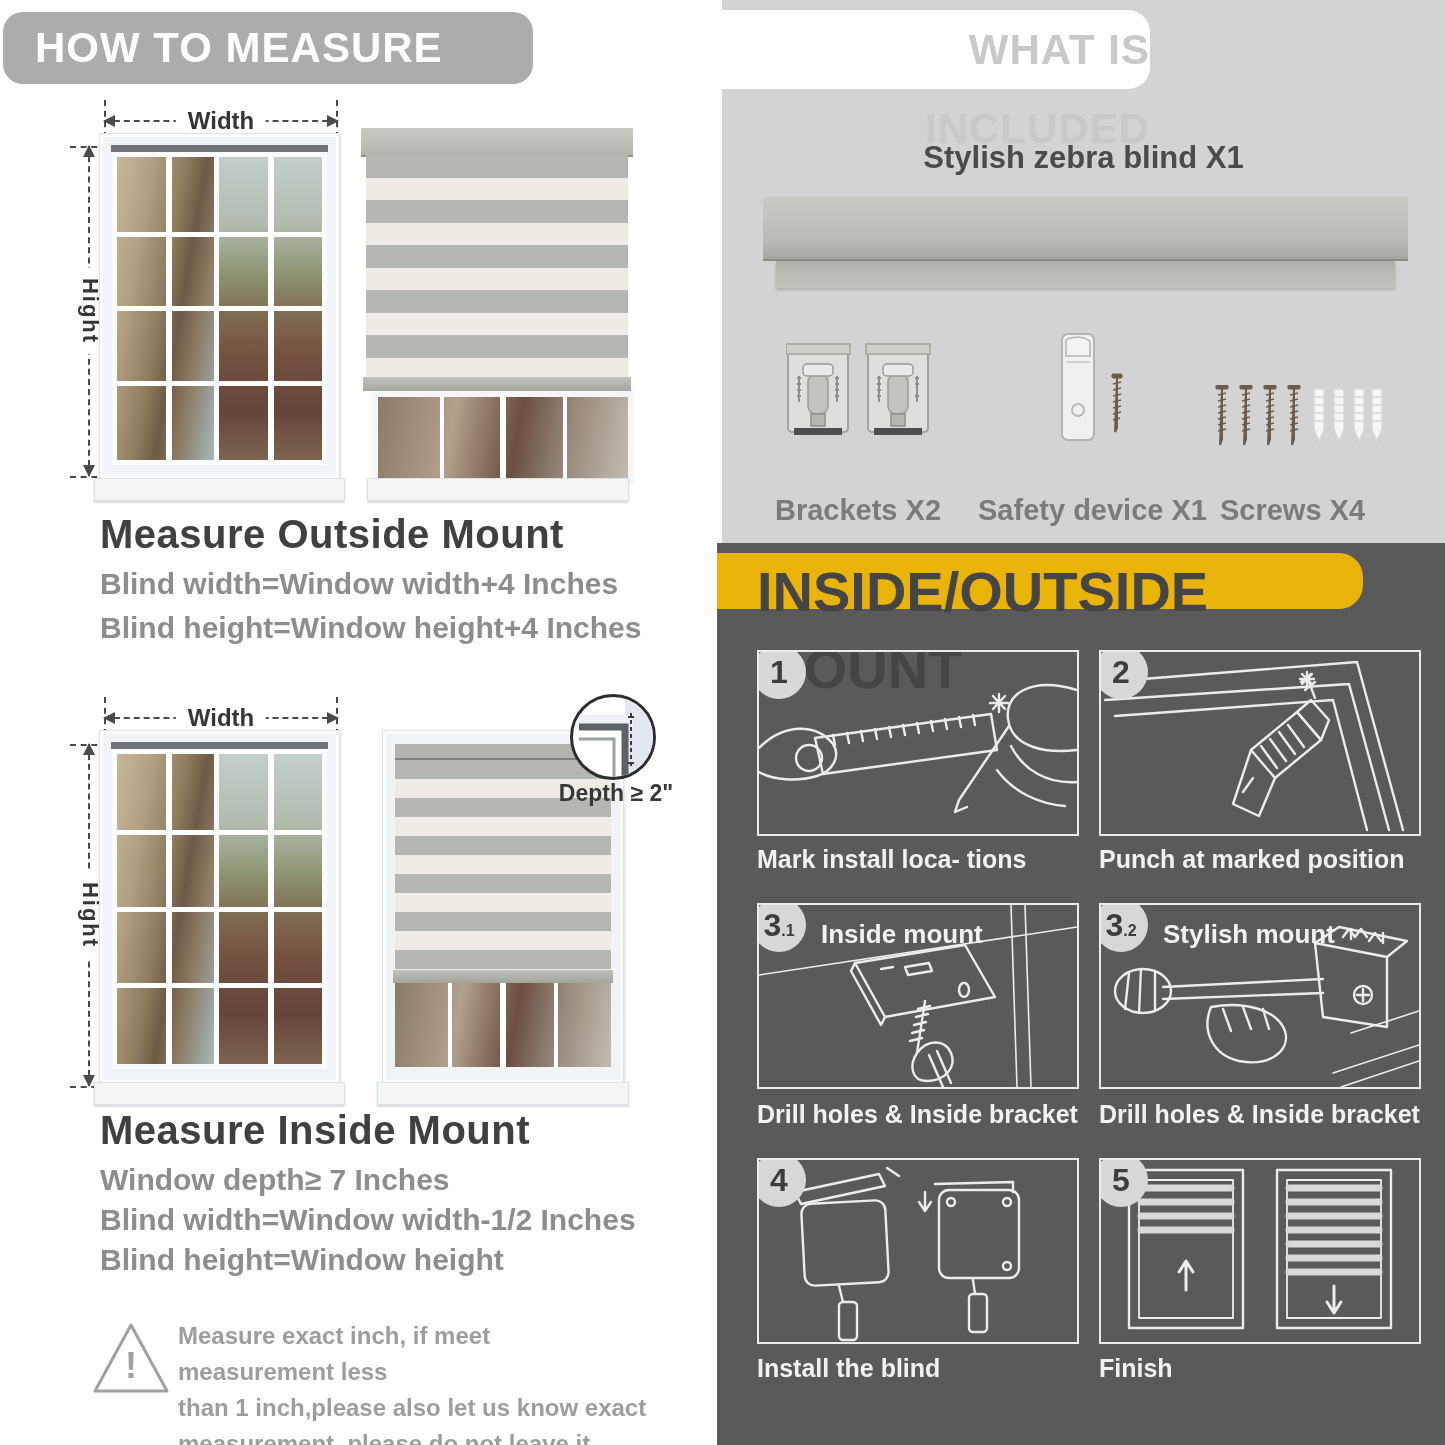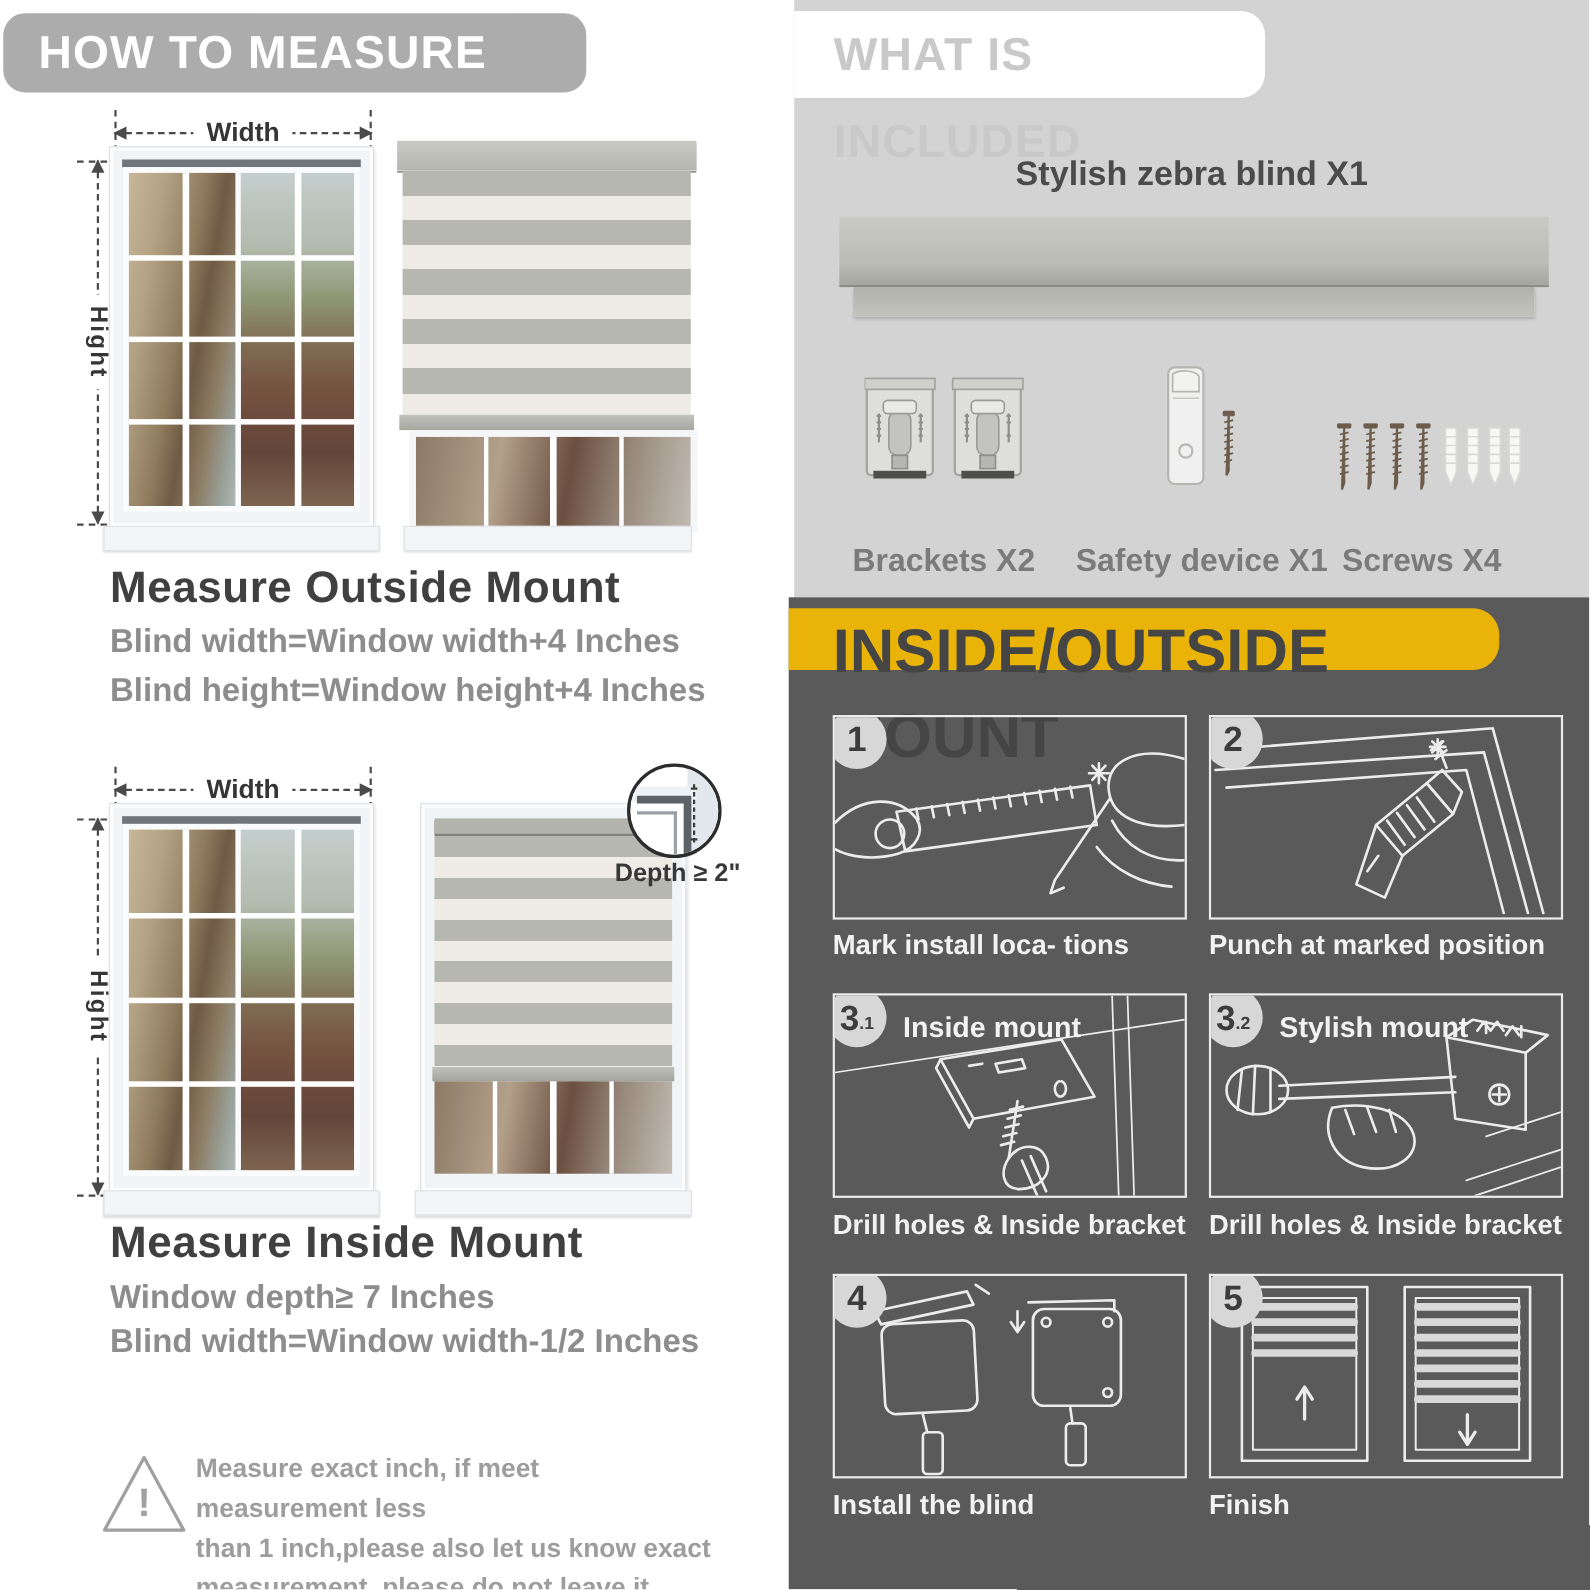--- a/index.html
+++ b/index.html
@@ -4,21 +4,21 @@
 <style>
   html,body{margin:0;padding:0;background:#fff;}
   #canvas{position:relative;width:1445px;height:1445px;background:#ffffff;overflow:hidden;
           font-family:"Liberation Sans",sans-serif;}
   .abs{position:absolute;}
 
   
   .hdr-left{left:3px;top:12px;width:498px;height:72px;background:#acacac;border-radius:20px;
             color:#ffffff;font-size:42px;font-weight:bold;line-height:72px;padding-left:32px;letter-spacing:1px;}
   .hdr-right{left:722px;top:10px;width:392px;height:79px;background:#ffffff;border-radius:0 22px 22px 0;
-             color:#c9c9c9;font-size:42px;font-weight:bold;line-height:79px;padding-left:36px;letter-spacing:1px;}
+             color:#c9c9c9;font-size:42px;font-weight:bold;line-height:79px;padding-left:36px;letter-spacing:1px;text-align:right;}
   .hdr-dark{left:717px;top:553px;width:606px;height:56px;background:#eab308;border-radius:0 24px 24px 0;
             color:#454545;font-size:56px;font-weight:bold;line-height:77px;padding-left:40px;}
 
   
   .panel-light{left:722px;top:0;width:723px;height:543px;background:#d3d3d3;}
   .panel-dark{left:717px;top:543px;width:728px;height:902px;background:#5a5a5a;}
 
   
   .dimh{border-top:2px dashed #4a4a4a;}
   .dimv{border-left:2px dashed #4a4a4a;}
@@ -174,20 +174,21 @@
       <path d="M6,42 L41,42 L41,80" stroke="#9aa0a6" stroke-width="3" fill="none"></path>
       <path d="M58,16 L58,72" stroke="#3a3a3a" stroke-width="2" stroke-dasharray="4 3" fill="none"></path>
       <path d="M55,20 L61,20 M55,66 L61,66" stroke="#3a3a3a" stroke-width="2" fill="none"></path>
     </svg>
   </div>
   <div class="abs depth-label" style="left:552px;top:780px;width:128px;">Depth ≥ 2"</div>
 
   <div class="abs m-title" style="left:100px;top:1108px;">Measure Inside Mount</div>
   <div class="abs m-line" style="left:100px;top:1163px;">Window depth≥ 7 Inches</div>
   <div class="abs m-line" style="left:100px;top:1203px;">Blind width=Window width-1/2 Inches</div>
+  <div class="abs m-line" style="left:100px;top:1243px;">Blind height=Window height</div>
 
   <svg class="abs" style="left:90px;top:1320px;" width="82" height="78" viewBox="0 0 82 78">
     <path d="M41,5 L77,71 L5,71 Z" fill="none" stroke="#a0a0a0" stroke-width="3" stroke-linejoin="round"></path>
     <text x="41" y="58" text-anchor="middle" font-size="36" font-weight="bold" fill="#a0a0a0" font-family="Liberation Sans, sans-serif">!</text>
   </svg>
   <div class="abs warn-text" style="left:178px;top:1318px;width:470px;">
     <div>Measure exact inch, if meet measurement less</div>
     <div>than 1 inch,please also let us know exact</div>
     <div>measurement, please do not leave it</div>
   </div>

